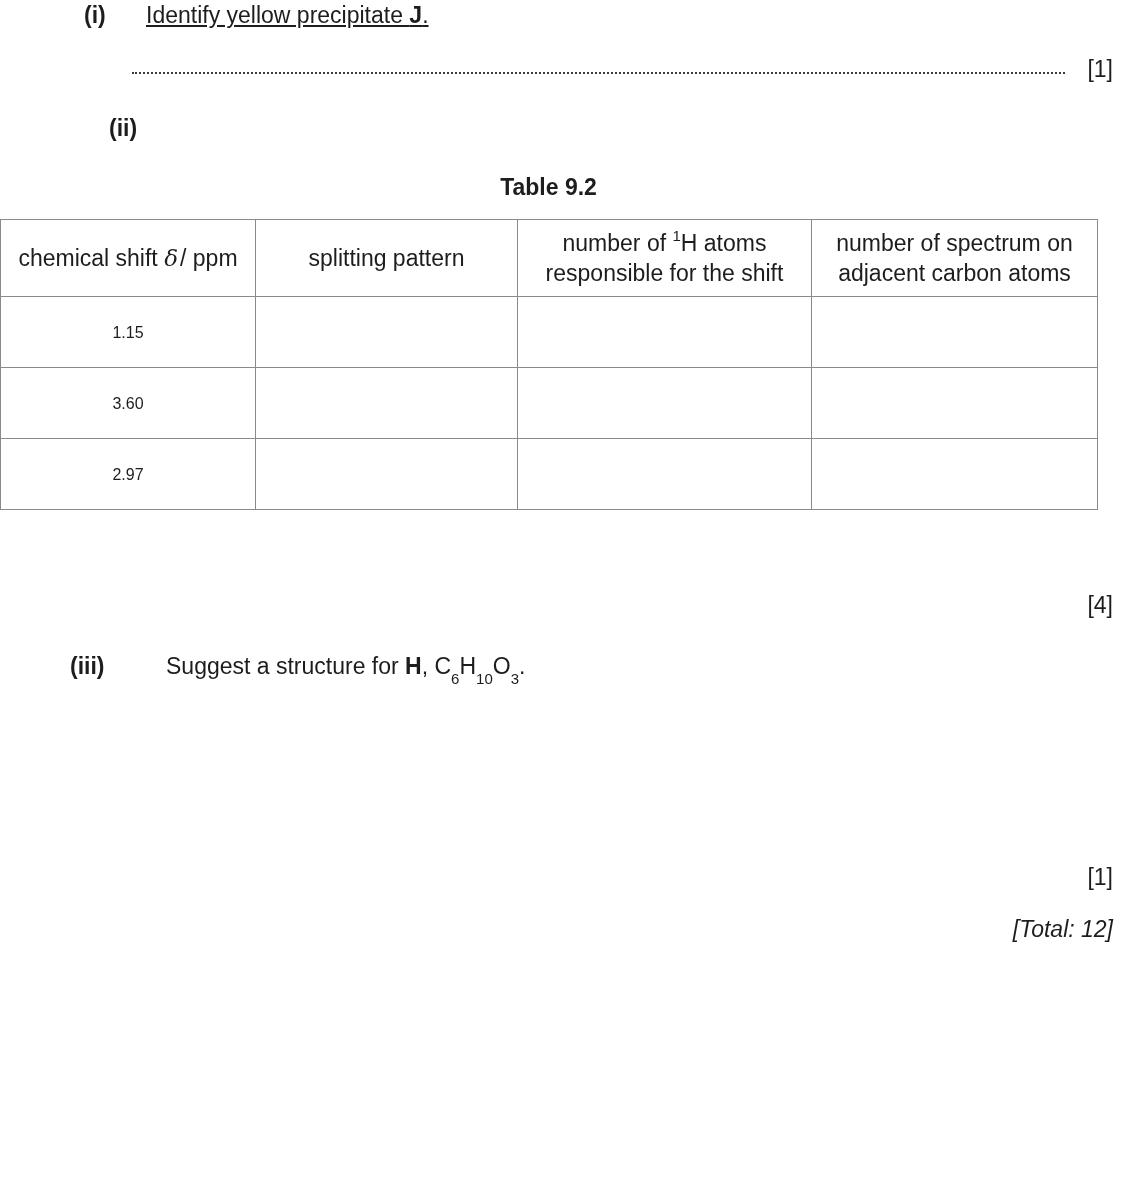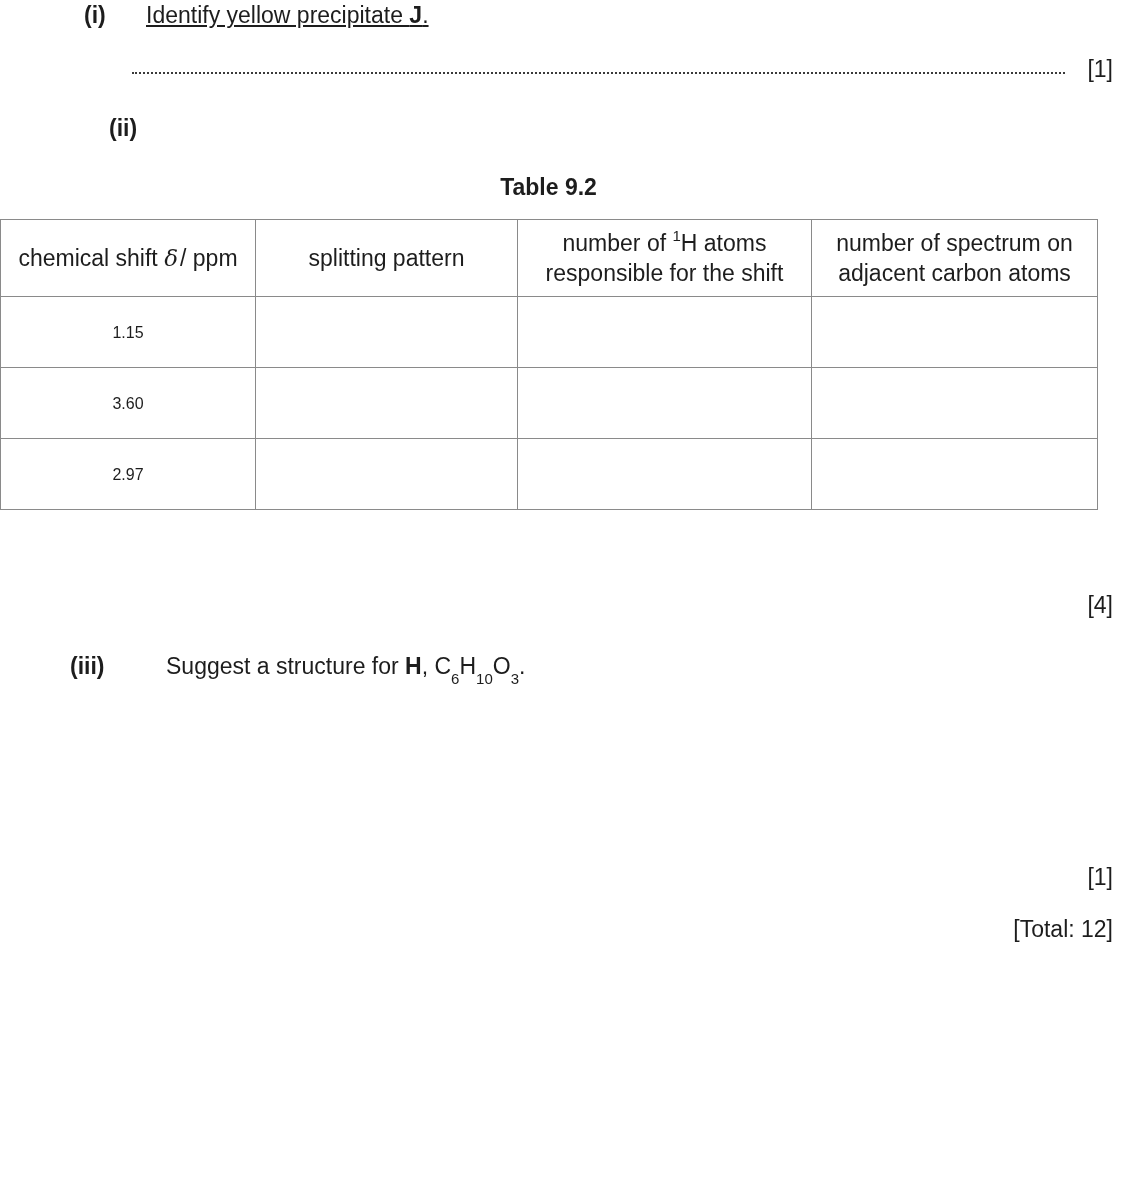--- a/index.html
+++ b/index.html
@@ -110,15 +110,15 @@
 
   <div class="abs marks" style="right:23px; top:592px;">[4]</div>
 
   <div class="abs qlabel" style="left:70px; top:653px;">(iii)</div>
   <div class="abs qtext" style="left:136px; top:653px;margin-left:30px;">
     <span>Suggest a structure for </span><span class="b">H</span><span>, </span><span>C</span><sub class="s1">6</sub><span>H</span><sub class="s1">10</sub><span>O</span><sub class="s1">3</sub><span>.</span>
   </div>
 
   <div class="abs marks" style="right:23px; top:864px;">[1]</div>
 
-  <div class="abs marks" style="right:23px; top:916px;">[Total: 12]</div>
+  <div class="abs marks" style="right:23px; top:916px;font-style:italic;">[Total: 12]</div>
 
 </div>
 
 </body></html>

